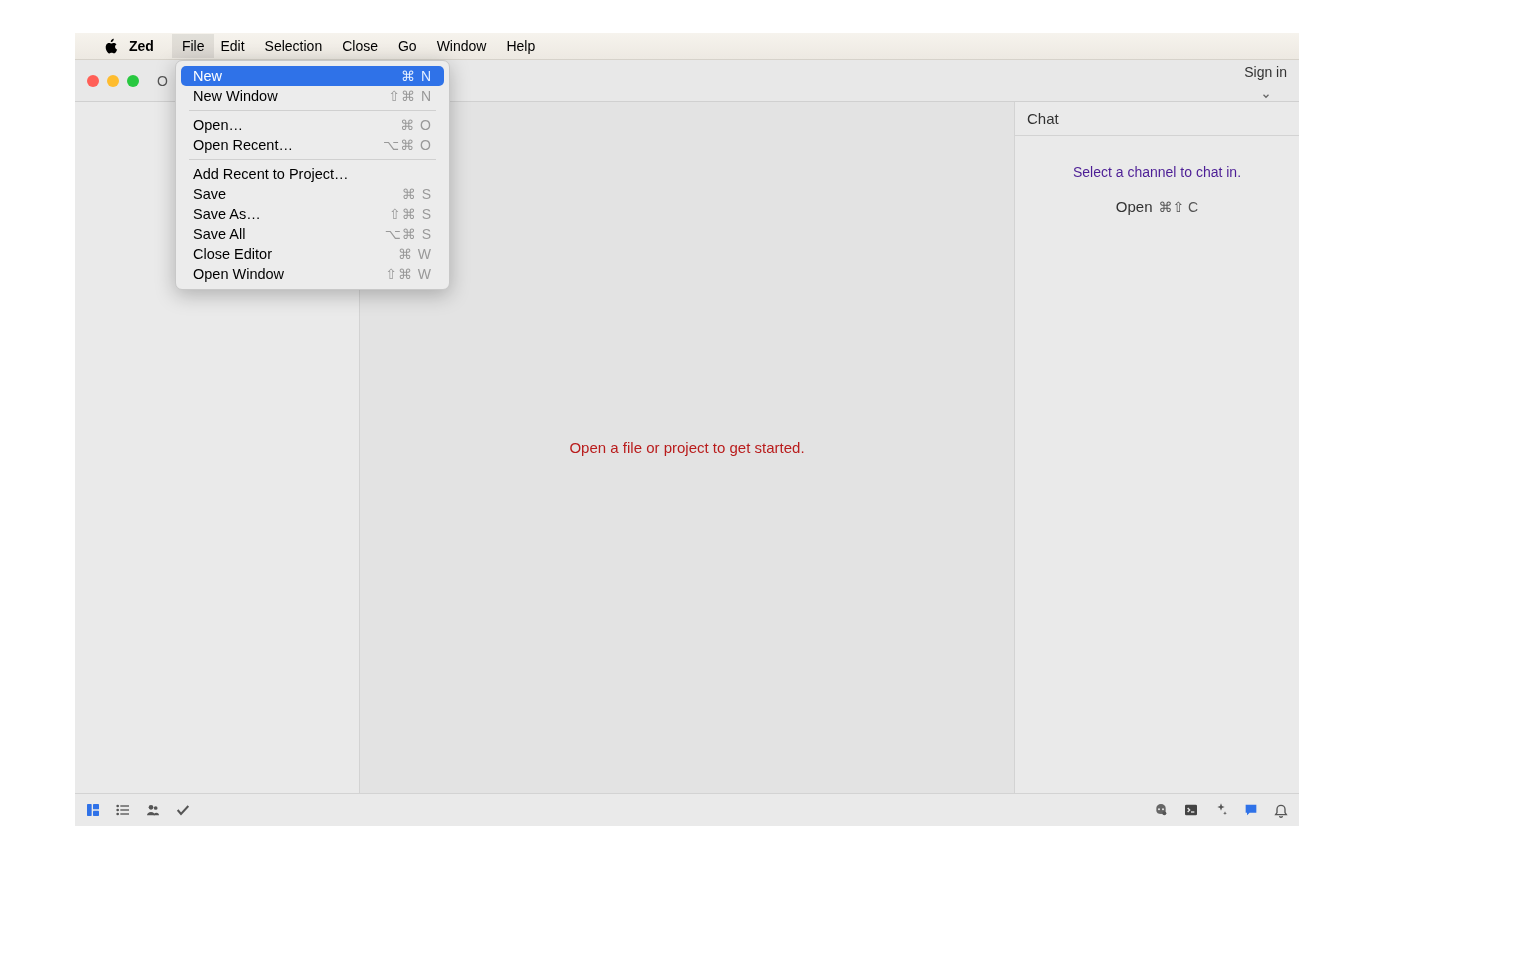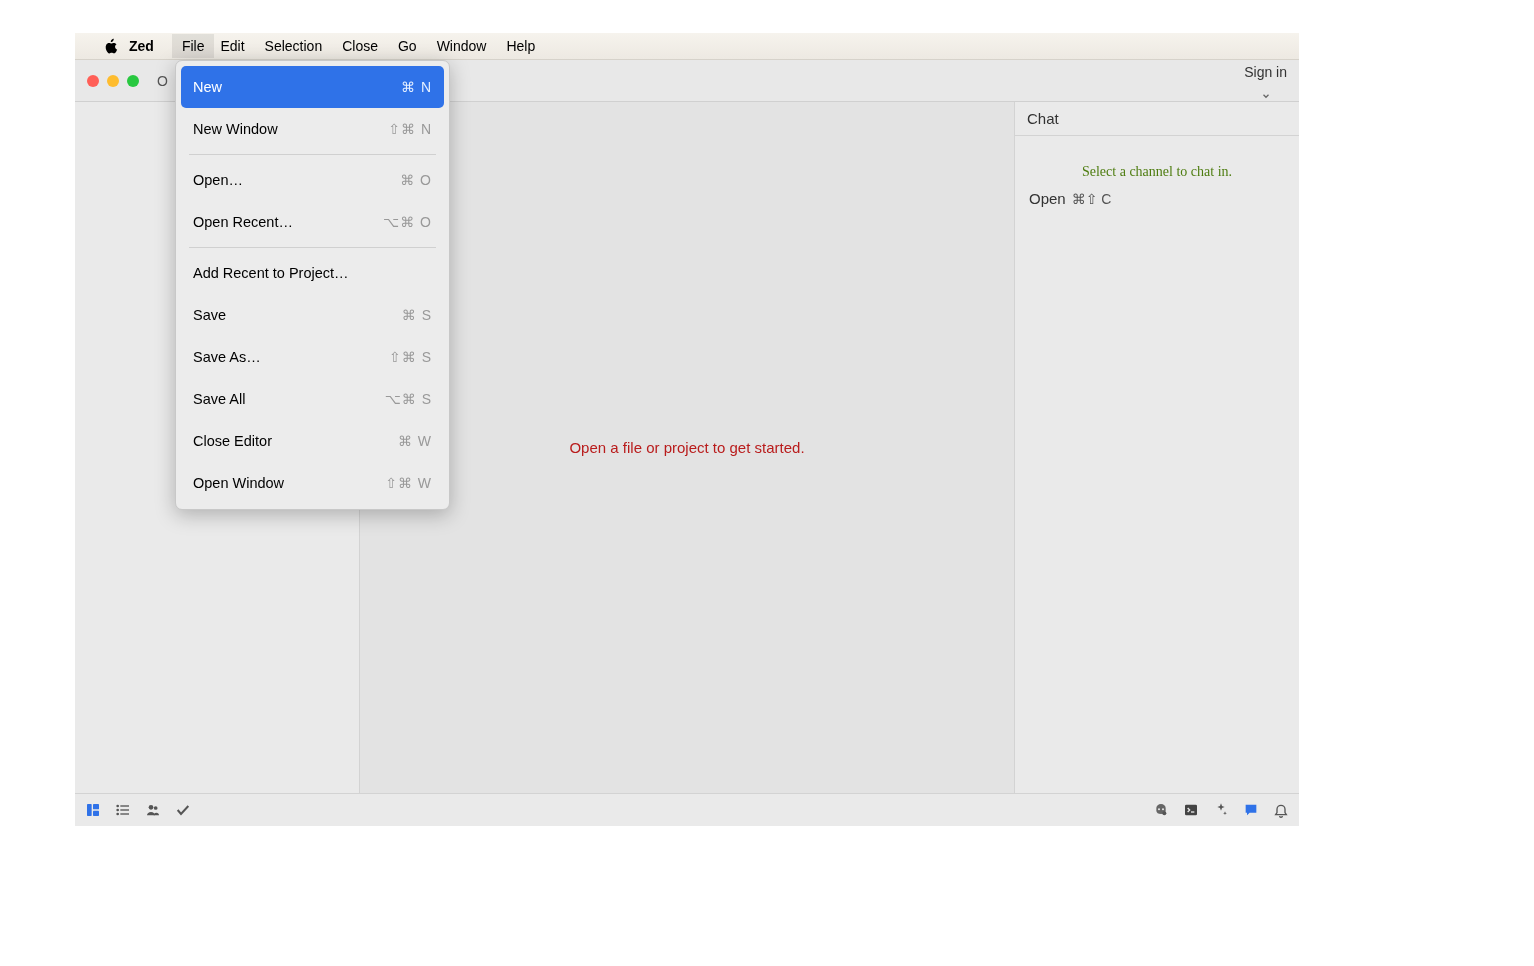--- a/index.html
+++ b/index.html
@@ -92,42 +92,42 @@
       font-size: 15px;
       color: #333;
       border-bottom: 1px solid #d3d3d3;
     }
     .chat-body {
       padding: 28px 14px;
       text-align: center;
       color: #333;
       font-size: 14px;
     }
-    .chat-select-text { color: #4d7c0f; margin-bottom: 10px; font-family: Liberation Serif, serif; }
-    .chat-open-line { display: flex; align-items: center; gap: 6px; font-size: 15px; }
+    .chat-select-text { color: #4c1d95; margin-bottom: 18px; }
+    .chat-open-line { display: flex; justify-content: center; align-items: center; gap: 6px; font-size: 15px; }
     .shortcut-box { display: inline-flex; align-items: center; gap: 2px; font-size: 14px; color: #555; }
     
     
     .dropdown-menu {
       position: absolute;
       top: 27px;
       left: 100px;
       width: 275px;
       background: #ececec;
       border: 1px solid #c8c8c8;
       border-radius: 7px;
       box-shadow: 0 5px 20px rgba(0,0,0,0.25);
       padding: 5px;
       z-index: 100;
     }
     .dropdown-item {
       display: flex;
       justify-content: space-between;
       align-items: center;
-      padding: 13px 12px;
+      padding: 2px 12px;
       font-size: 14.5px;
       border-radius: 5px;
       cursor: pointer;
     }
     .dropdown-item.highlighted {
       background: #2f72e8;
       color: #fff;
     }
     .dropdown-shortcut { color: #999; font-size: 14px; letter-spacing: 1px; }
     .dropdown-item.highlighted .dropdown-shortcut { color: #e3eeff; }

